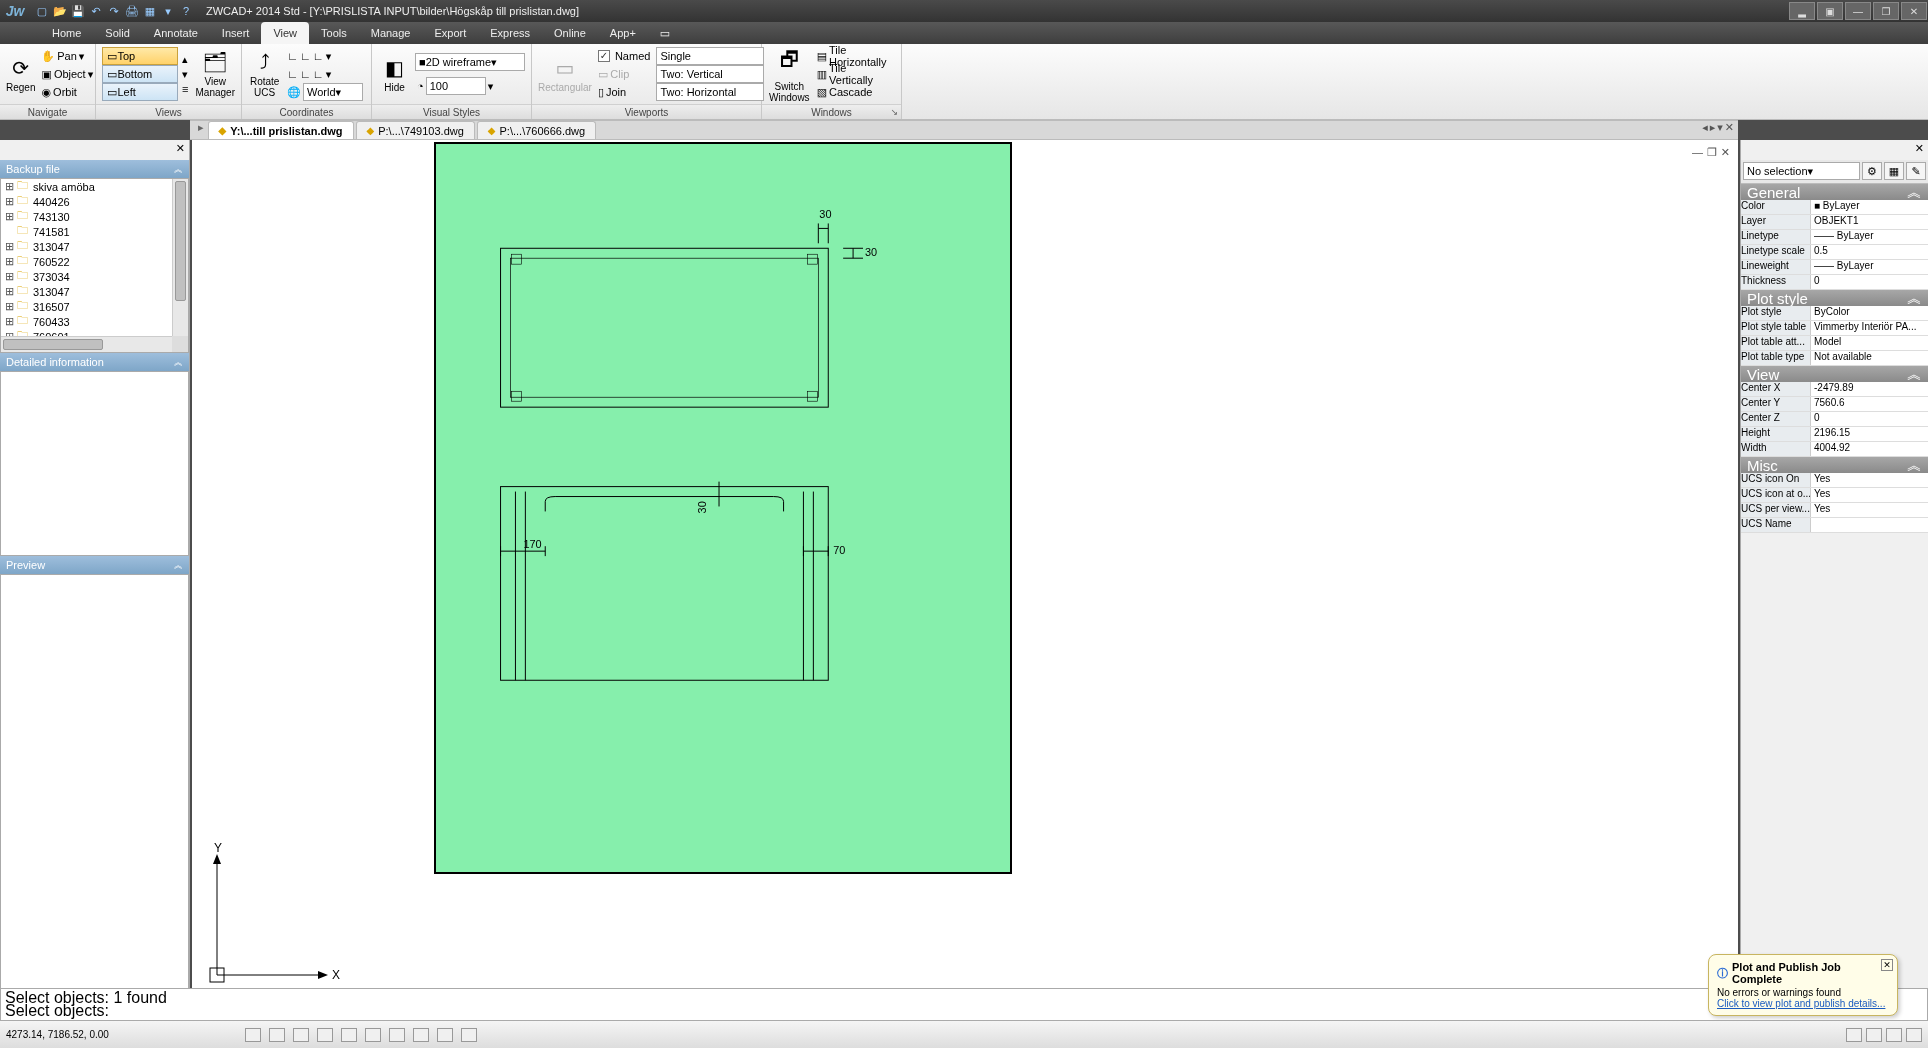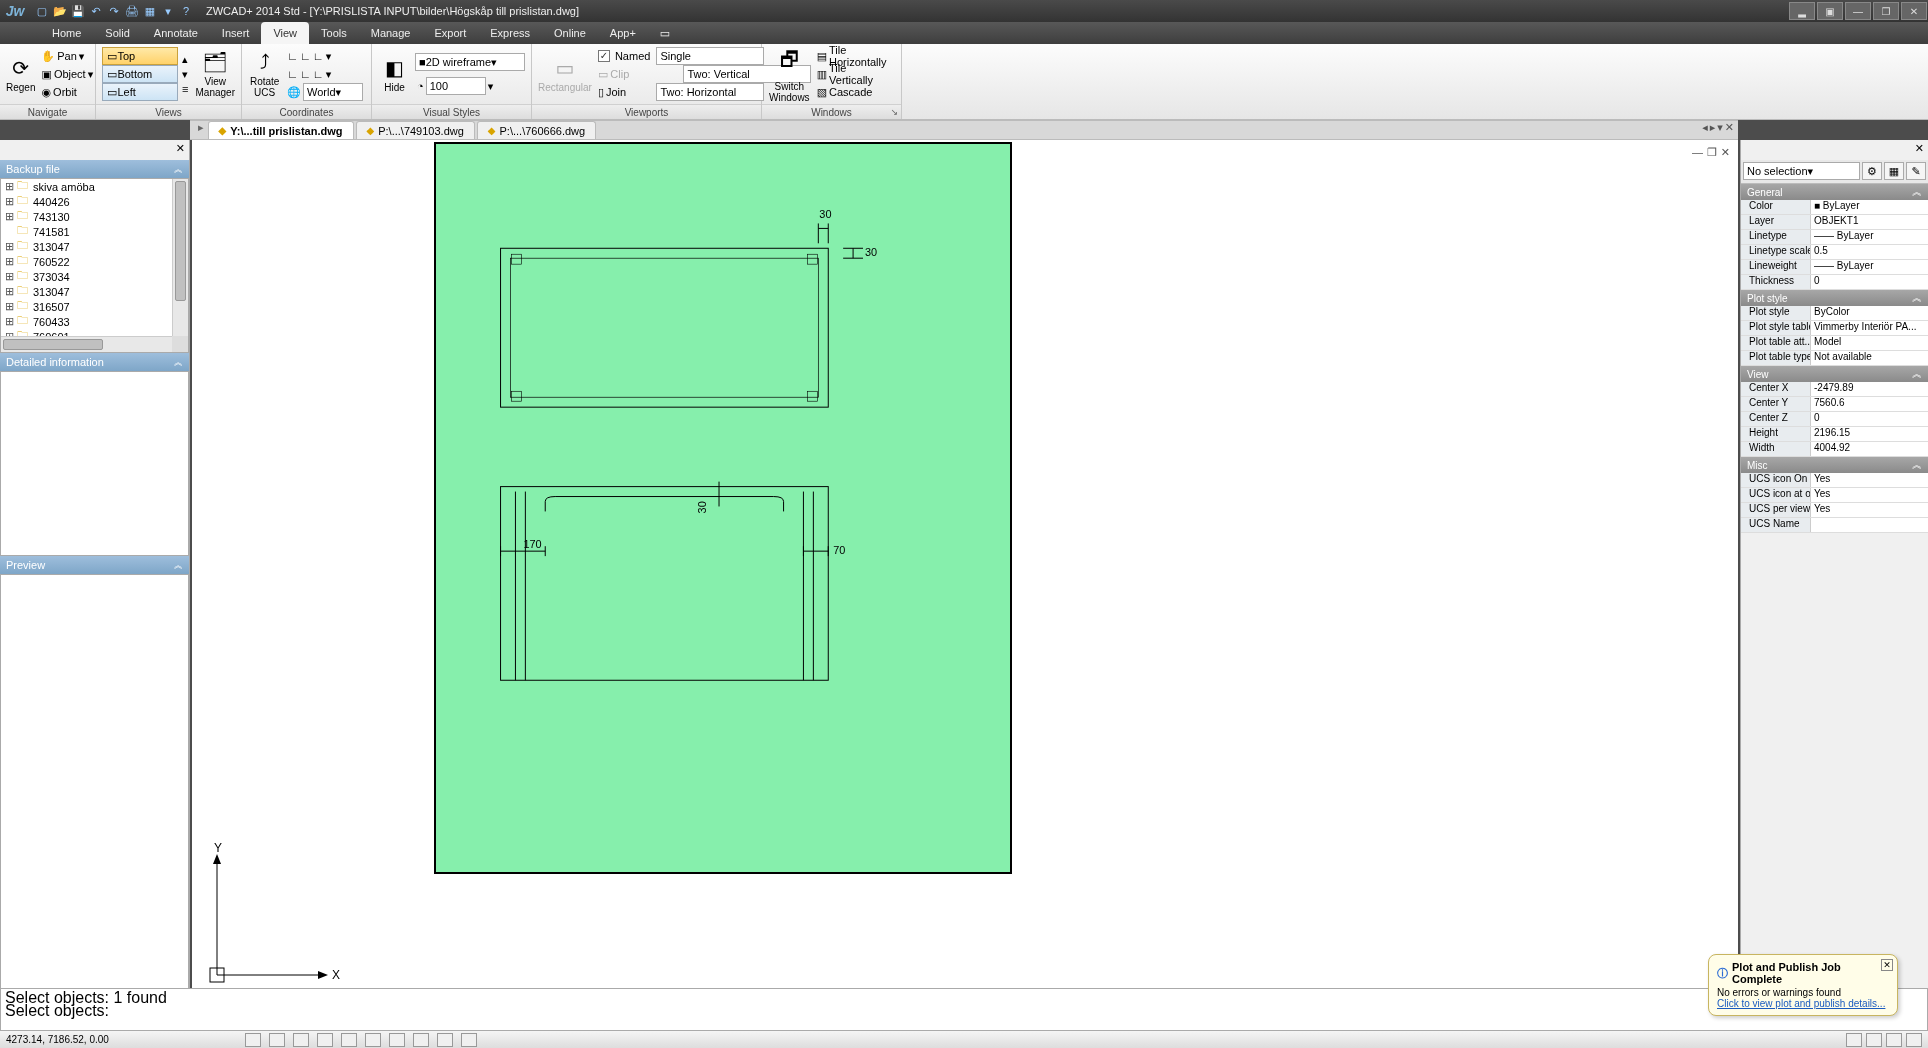--- a/index.html
+++ b/index.html
@@ -49,26 +49,26 @@
 .canvas-inner { position:absolute; inset:0; }
 .papersheet { position:absolute; left:242px; top:2px; width:578px; height:732px; border:2px solid #000; background:#86efac; }
 .maintabs { position:absolute; bottom:0; left:0; right:0; height:18px; background:#eee; border-top:1px solid #bbb; display:flex;align-items:center;font-size:10px;padding:0 6px;gap:6px; }
 .maintabs .mt { padding:0 4px; }
 .maintabs .mt.active { font-weight:bold; background:#fff;border:1px solid #bbb;border-bottom:none; }
 .maintabs .scrollbar { margin-left:auto; width:230px; height:14px; background:#e8e8e8; border:1px solid #bbb; position:relative; }
 .rightpanels { width:188px; background:#f0f0f0; border-left:1px solid #aaa; display:flex;flex-direction:column; }
 .propheader { height:24px; display:flex;gap:2px;padding:2px; background:#e8e8e8;border-bottom:1px solid #bbb; }
 .propheader .combo { flex:1; }
 .propheader .ic { width:20px;height:18px;border:1px solid #aaa;background:#f5f5f5;display:flex;align-items:center;justify-content:center;font-size:11px; }
-.propgroup .ghead { height:16px;background:linear-gradient(#a7a7a7,#8a8a8a);color:#fff;font-size:10px;padding:0 6px;display:flex;align-items:center;justify-content:space-between; }
+.propgroup .ghead { height:16px;background:linear-gradient(#a7a7a7,#8a8a8a);color:#fff;font-size:15px;padding:0 6px;display:flex;align-items:center;justify-content:space-between; }
 .proprow { height:15px;display:flex;font-size:10px;border-bottom:1px solid #ddd; }
-.proprow .k { width:70px;padding-left:8px;background:#e8ecef;border-right:1px solid #ccc;overflow:hidden;white-space:nowrap; }
+.proprow .k { width:70px;padding-left:0;background:#e8ecef;border-right:1px solid #ccc;overflow:hidden;white-space:nowrap; }
 .proprow .v { flex:1;padding-left:3px;background:#fff;overflow:hidden;white-space:nowrap; }
 .cmdline { position:absolute; left:0; right:0; bottom:12px; height:48px; background:#fff; border:1px solid #aaa; font-family:"Courier New",monospace;font-size:16px; padding:2px 4px; line-height:13px; }
-.statusbar { position:absolute; left:0;right:0;bottom:0;height:18px;background:linear-gradient(#f5f5f5,#ddd);border-top:1px solid #aaa;display:flex;align-items:center;font-size:10px;padding:0 6px;gap:8px; }
+.statusbar { position:absolute; left:0;right:0;bottom:0;height:28px;background:linear-gradient(#f5f5f5,#ddd);border-top:1px solid #aaa;display:flex;align-items:center;font-size:10px;padding:0 6px;gap:8px; }
 .statusbar .sb-btn { width:16px;height:14px;border:1px solid #999;background:#f0f0f0; }
 .balloon { position:absolute; right:30px; bottom:32px; width:190px; background:#fffde8; border:1px solid #c8b560; border-radius:8px; padding:6px 8px; font-size:10px; box-shadow:2px 2px 4px rgba(0,0,0,.2); }
 .balloon .bh { display:flex;align-items:center;gap:4px;font-weight:bold;font-size:11px;margin-bottom:2px; }
 .balloon .bx { position:absolute;top:4px;right:4px;width:12px;height:12px;border:1px solid #888;display:flex;align-items:center;justify-content:center;font-size:9px; }
 .balloon a { color:#1a5bbf;text-decoration:underline; }
 .check { display:inline-block;width:12px;height:12px;border:1px solid #777;background:#fff;margin-right:3px; }
 .check.on::after { content:"✓";font-size:10px;line-height:10px;color:#333;display:block;text-align:center; }
 svg.dwg { position:absolute; inset:0; }
 </style>
 </head>
@@ -191,21 +191,21 @@
             <span class="check on"></span>
             <span>Named</span>
           </div>
         <div class="smallrow" style="color:#aaa;">▭ <span>Clip</span></div>
         <div class="smallrow">▯ <span>Join</span></div>
       </div>
       <div class="vstack">
         <div class="combo" style="width:108px;">
             <span>Single</span>
           </div>
-        <div class="combo" style="width:128px;margin-left:27px;">
+        <div class="combo" style="width:108px;">
             <span>Two:   Vertical</span>
           </div>
         <div class="combo" style="width:108px;">
             <span>Two:   Horizontal</span>
           </div>
       </div>
     </div>
     <div class="label">Viewports</div>
   </div>
   <div class="rgroup" style="width:140px;">

